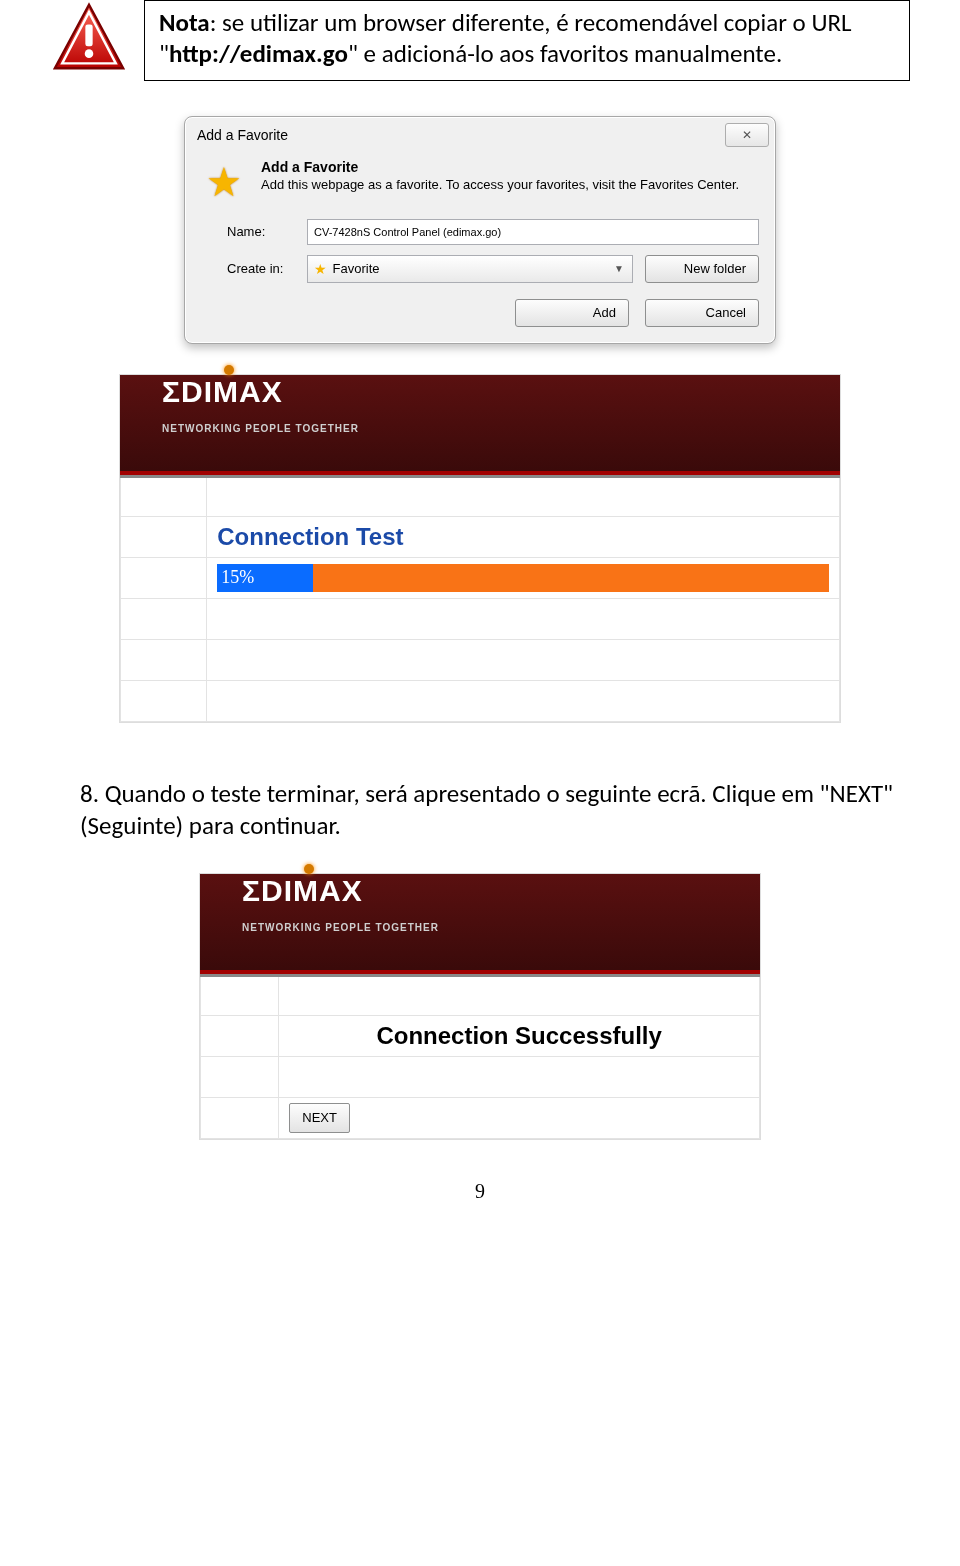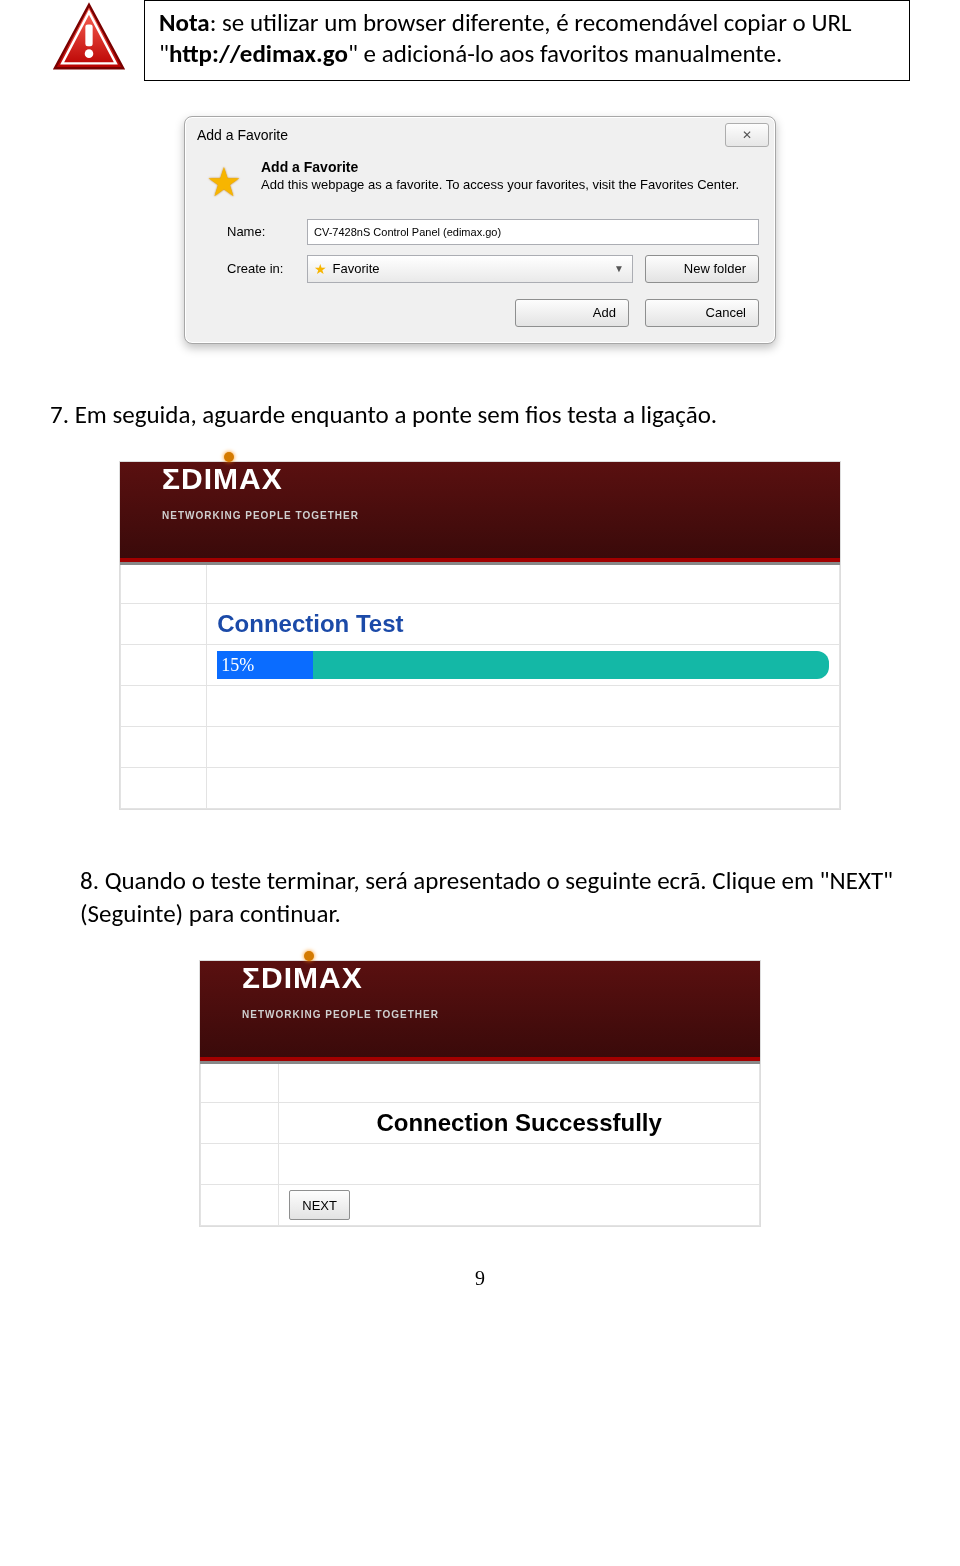--- a/index.html
+++ b/index.html
@@ -137,22 +137,21 @@
   table.grid td {
     border:1px solid #e3e3e3; height:40px; padding:0 10px;
     font-family: Tahoma, Arial, sans-serif;
   }
   .ct-title {
     color:#1b4aa8; font-weight:700; font-size:24px; font-family: Arial, sans-serif;
   }
   .progress-cell { padding:0 !important; }
   .progress {
     display:flex; height:28px; margin:6px 10px;
-    background:#14b8a6;
-    border-radius:12px;
+    background:#f97316;
   }
   .progress .fill {
     background:#0a6cff; color:#fff; width:15%;
     display:flex; align-items:center; padding-left:4px;
     font-family:"Times New Roman",serif; font-size:18px;
   }
   .cs-title {
     color:#000; font-weight:700; font-size:24px; font-family: Arial, sans-serif; text-align:center;
   }
   .nextbtn {
@@ -231,21 +230,20 @@
             <span>Add</span>
           </div>
           <div class="winbtn">
             <span>Cancel</span>
           </div>
         </div>
       </div>
     </div>
   </div>
 
-  <div class="step">7. Em seguida, aguarde enquanto a ponte sem fios testa a ligação.</div>
 
   <div class="centered-fig fig2">
     <div class="panel">
       <div class="edimax-header">
         <div class="edimax-logo">
           <div class="brand">
             <span>ΣDIMAX</span>
             <span class="dot"></span>
           </div>
           <div class="tag">NETWORKING PEOPLE TOGETHER</div>

